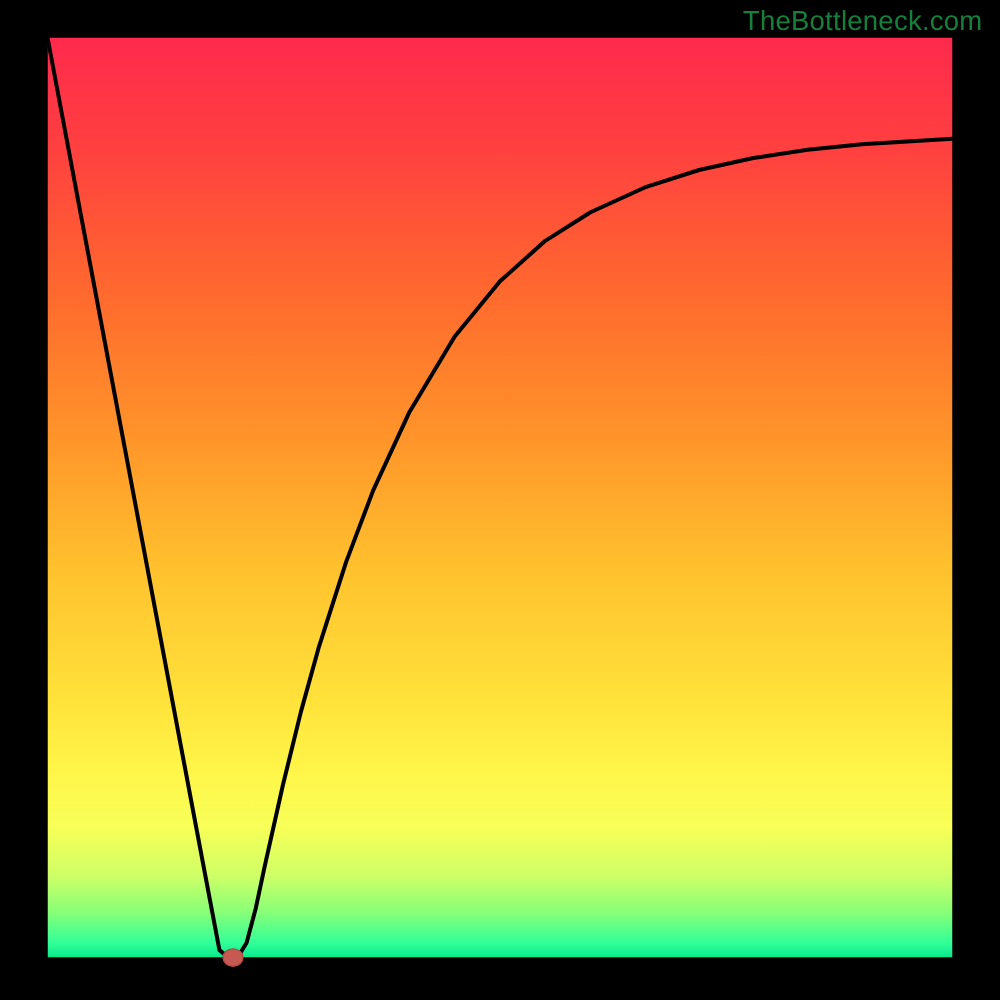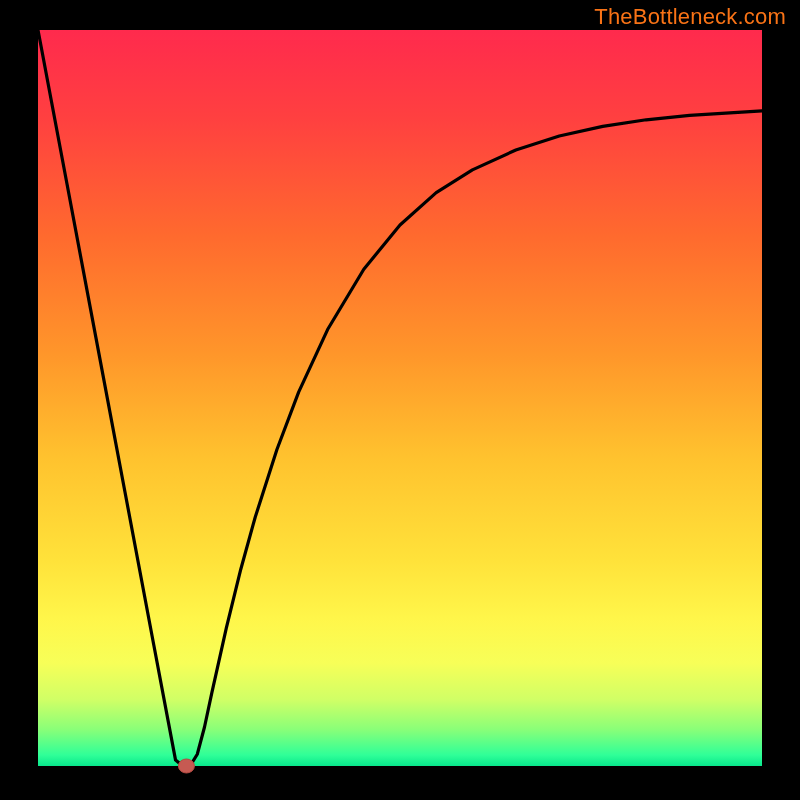--- a/index.html
+++ b/index.html
@@ -13,21 +13,21 @@
   }
   .stage {
     position: relative;
     width: 800px;
     height: 800px;
   }
   .watermark {
     position: absolute;
     top: 4px;
     right: 14px;
-    color: #f97316;
+    color: #15803d;
     font-size: 22px;
     font-weight: 500;
     letter-spacing: 0.2px;
     z-index: 10;
   }
   svg {
     position: absolute;
     left: 0;
     top: 0;
   }

